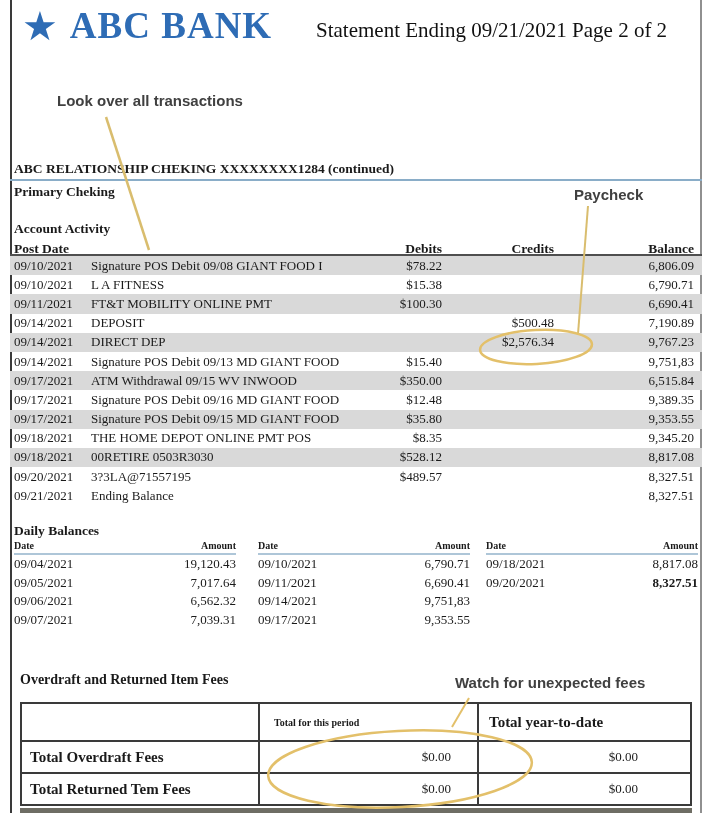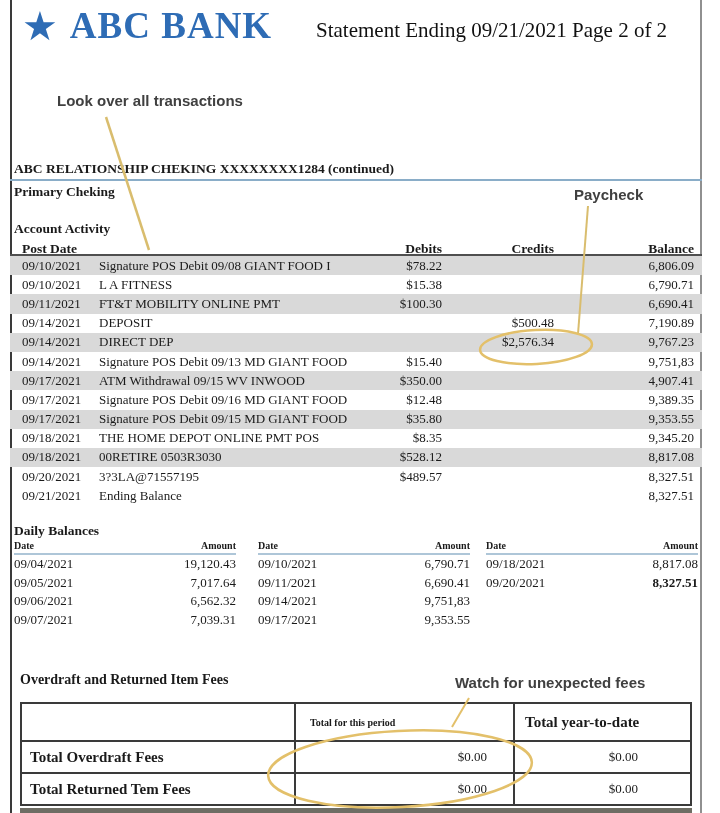--- a/index.html
+++ b/index.html
@@ -22,21 +22,21 @@
   .annot-watch { left:455px; top:674px; }
   .overlay { position:absolute; left:0; top:0; width:720px; height:813px; pointer-events:none; }
 
   
   .acct-heading { position:absolute; left:14px; top:161px; font-weight:bold; font-size:13.5px; }
   .rule-blue { position:absolute; left:10px; top:179px; width:692px; height:2px; background:#8aadc8; }
   .acct-sub { position:absolute; left:14px; top:184px; font-weight:bold; font-size:13.5px; }
   .activity-title { position:absolute; left:14px; top:221px; font-weight:bold; font-size:13.5px; }
 
   
-  .arow { display:flex; align-items:center; height:19.2px; padding-right:8px; font-size:13px;padding-left:8px; }
+  .arow { display:flex; align-items:center; height:19.2px; padding-right:8px; font-size:13px; }
   .arow .c-date    { width:80px; padding-left:4px; flex:none; }
   .arow .c-desc    { flex:1; padding-left:1px; }
   .arow .c-debit   { width:88px;  text-align:right; flex:none; }
   .arow .c-credit  { width:112px; text-align:right; flex:none; }
   .arow .c-balance { width:140px; text-align:right; flex:none; }
   .activity-head { position:absolute; left:10px; top:239px; width:692px; font-weight:bold; font-size:13.5px; }
   .rule-dark { position:absolute; left:10px; top:254px; width:692px; height:2px; background:#4f4f4f; }
   .activity-rows { position:absolute; left:10px; top:256px; width:692px; }
   .arow.shaded { background:#d9d9d9; }
   .arow.bold-row .c-desc, .arow.bold-row .c-balance { font-weight:normal; }
@@ -50,21 +50,21 @@
   .db-head { display:flex; justify-content:space-between; font-weight:bold; font-size:10px; border-bottom:2px solid #aec6d8; padding-bottom:2px; }
   .db-entry { display:flex; justify-content:space-between; font-size:13px; height:18.6px; align-items:center;gap:24px; }
   .db-entry.bold-amt .db-amount { font-weight:bold; }
 
   
   .fees-title { position:absolute; left:20px; top:672px; font-weight:bold; font-size:14px; }
   .fee-table { position:absolute; left:20px; top:702px; width:672px; border:2px solid #3a3a3a; }
   .fee-row { display:flex; }
   .fee-row + .fee-row { border-top:2px solid #3a3a3a; }
   .fee-cell { padding:0 8px; display:flex; align-items:center; }
-  .fee-c0 { width:272px; flex:none; }
+  .fee-c0 { width:236px; flex:none; }
   .fee-c1 { width:219px; flex:none; border-left:2px solid #3a3a3a; }
   .fee-c2 { flex:1; border-left:2px solid #3a3a3a; }
   .fee-head { height:36px; }
   .fee-head .fee-c1 { font-weight:bold; font-size:10px; padding-left:14px; }
   .fee-head .fee-c2 { font-weight:bold; font-size:15px; padding-left:10px; }
   .fee-data { height:32px; }
   .fee-data .fee-c0 { font-weight:bold; font-size:15px; }
   .fee-data .fee-c1 { justify-content:flex-end; padding-right:26px; font-size:13px; }
   .fee-data .fee-c2 { justify-content:flex-end; padding-right:52px; font-size:13px; }
 
@@ -141,21 +141,21 @@
     <span class="c-desc">Signature POS Debit 09/13 MD GIANT FOOD</span>
     <span class="c-debit">$15.40</span>
     <span class="c-credit"></span>
     <span class="c-balance">9,751,83</span>
   </div>
       <div class="arow shaded">
     <span class="c-date">09/17/2021</span>
     <span class="c-desc">ATM Withdrawal 09/15 WV INWOOD</span>
     <span class="c-debit">$350.00</span>
     <span class="c-credit"></span>
-    <span class="c-balance">4,907.41</span>
+    <span class="c-balance">6,515.84</span>
   </div>
       <div class="arow">
     <span class="c-date">09/17/2021</span>
     <span class="c-desc">Signature POS Debit 09/16 MD GIANT FOOD</span>
     <span class="c-debit">$12.48</span>
     <span class="c-credit"></span>
     <span class="c-balance">9,389.35</span>
   </div>
       <div class="arow shaded">
     <span class="c-date">09/17/2021</span>

